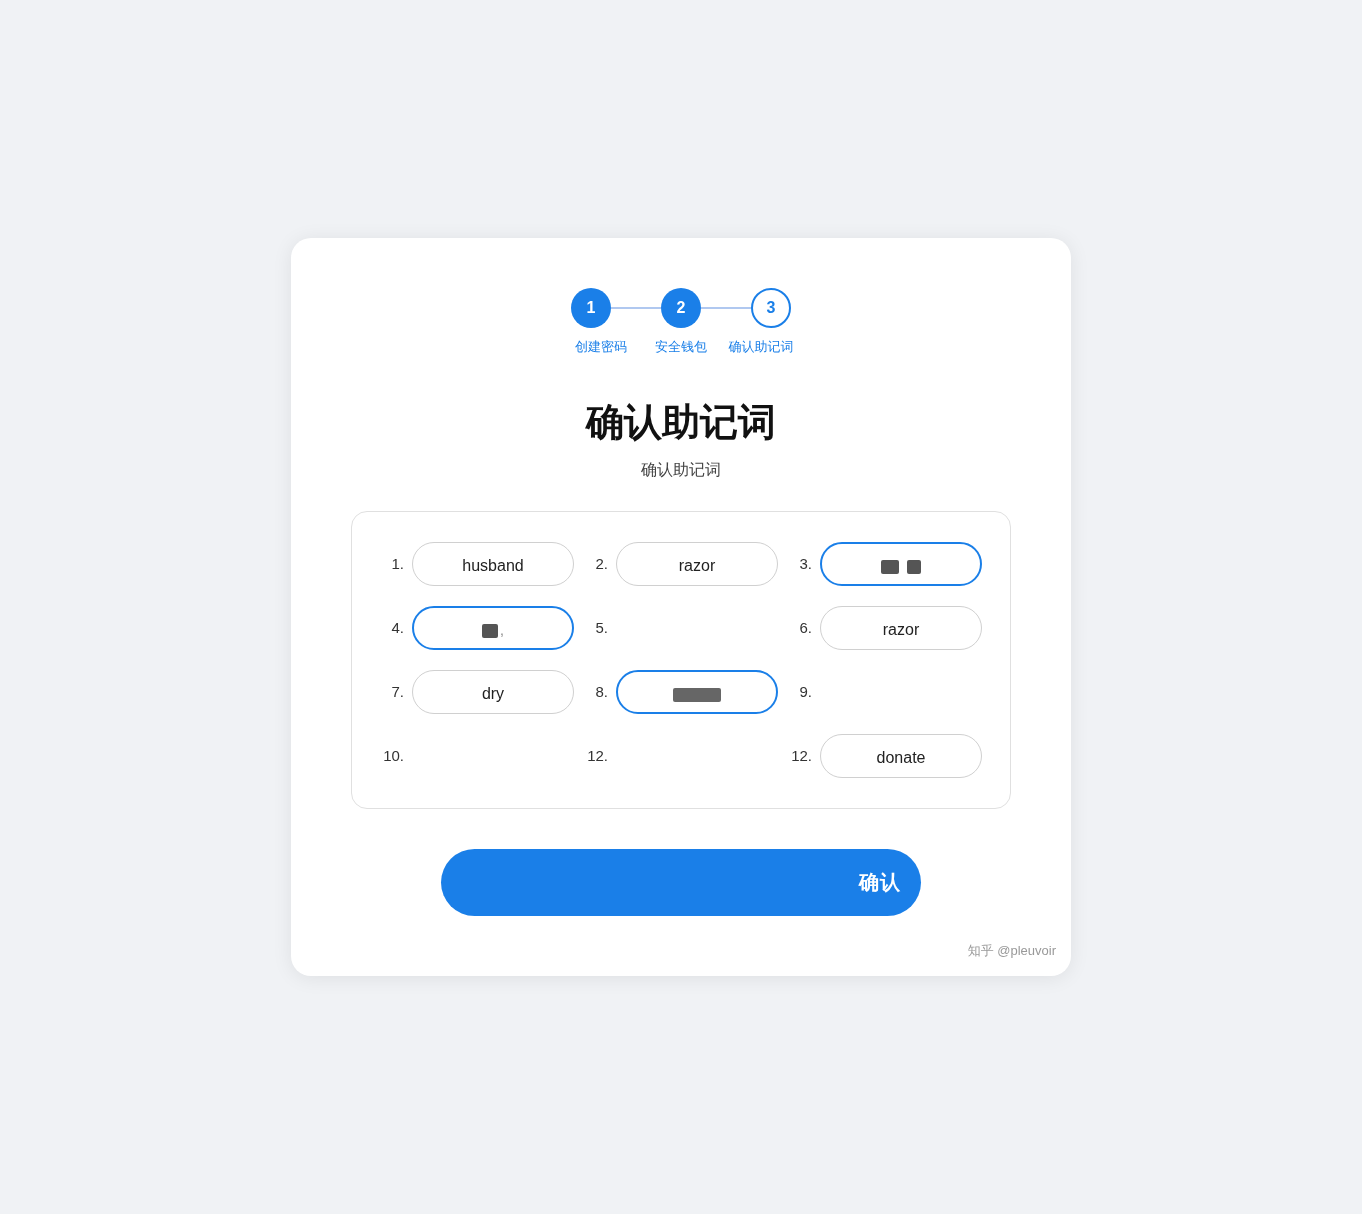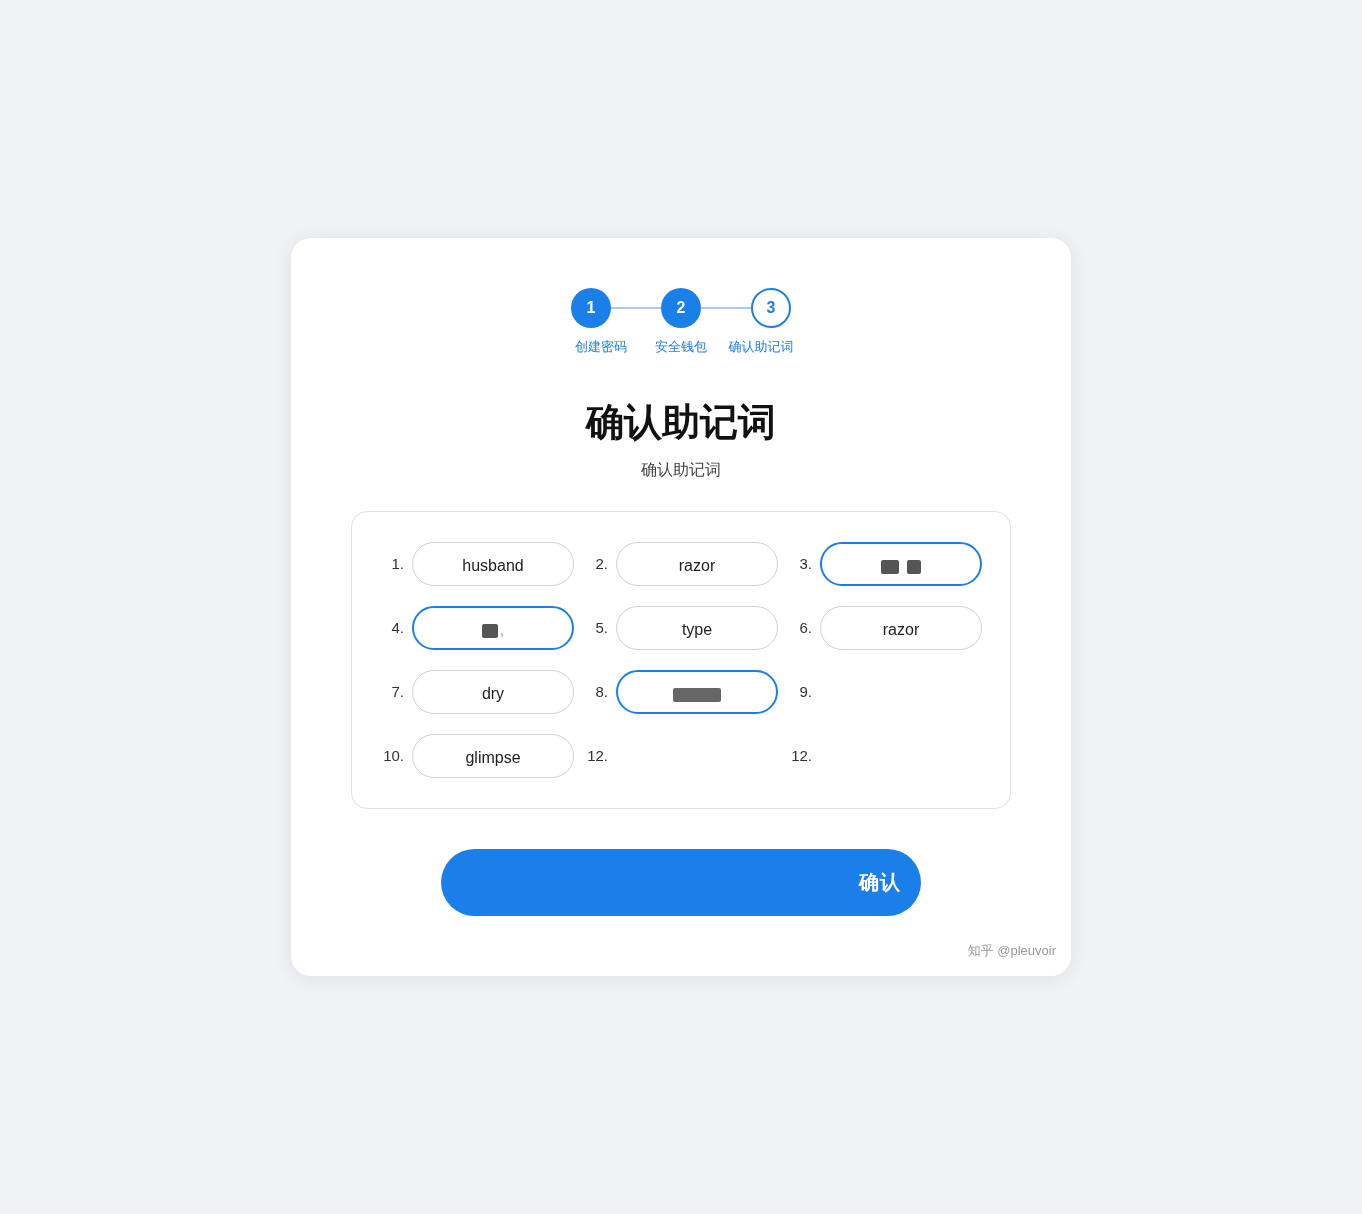--- a/index.html
+++ b/index.html
@@ -217,23 +217,20 @@
       <div class="word-item">
         <span class="word-number">4.</span>
         <div class="word-box selected-blue redacted">
           <span class="redact-block" style="width:16px;"></span>
           <span style="color:#888; font-size:14px; margin-left:2px;">,</span>
         </div>
       </div>
 
       <div class="word-item">
         <span class="word-number">5.</span>
-        <div class="word-box">
-          <span>type</span>
-        </div>
       </div>
 
       <div class="word-item">
         <span class="word-number">6.</span>
         <div class="word-box">
           <span>razor</span>
         </div>
       </div>
 
       <div class="word-item">
@@ -249,31 +246,31 @@
           <span class="redact-block" style="width:48px; background:#666;"></span>
         </div>
       </div>
 
       <div class="word-item">
         <span class="word-number">9.</span>
       </div>
 
       <div class="word-item">
         <span class="word-number">10.</span>
-        <div class="word-box">
-          <span>glimpse</span>
-        </div>
       </div>
 
       <div class="word-item">
         <span class="word-number">12.</span>
       </div>
 
       <div class="word-item">
         <span class="word-number">12.</span>
+        <div class="word-box">
+          <span>donate</span>
+        </div>
       </div>
 
     </div>
   </div>
 
   <button class="confirm-btn">确认</button>
 
   <div class="watermark">知乎 @pleuvoir</div>
 
 </div>

